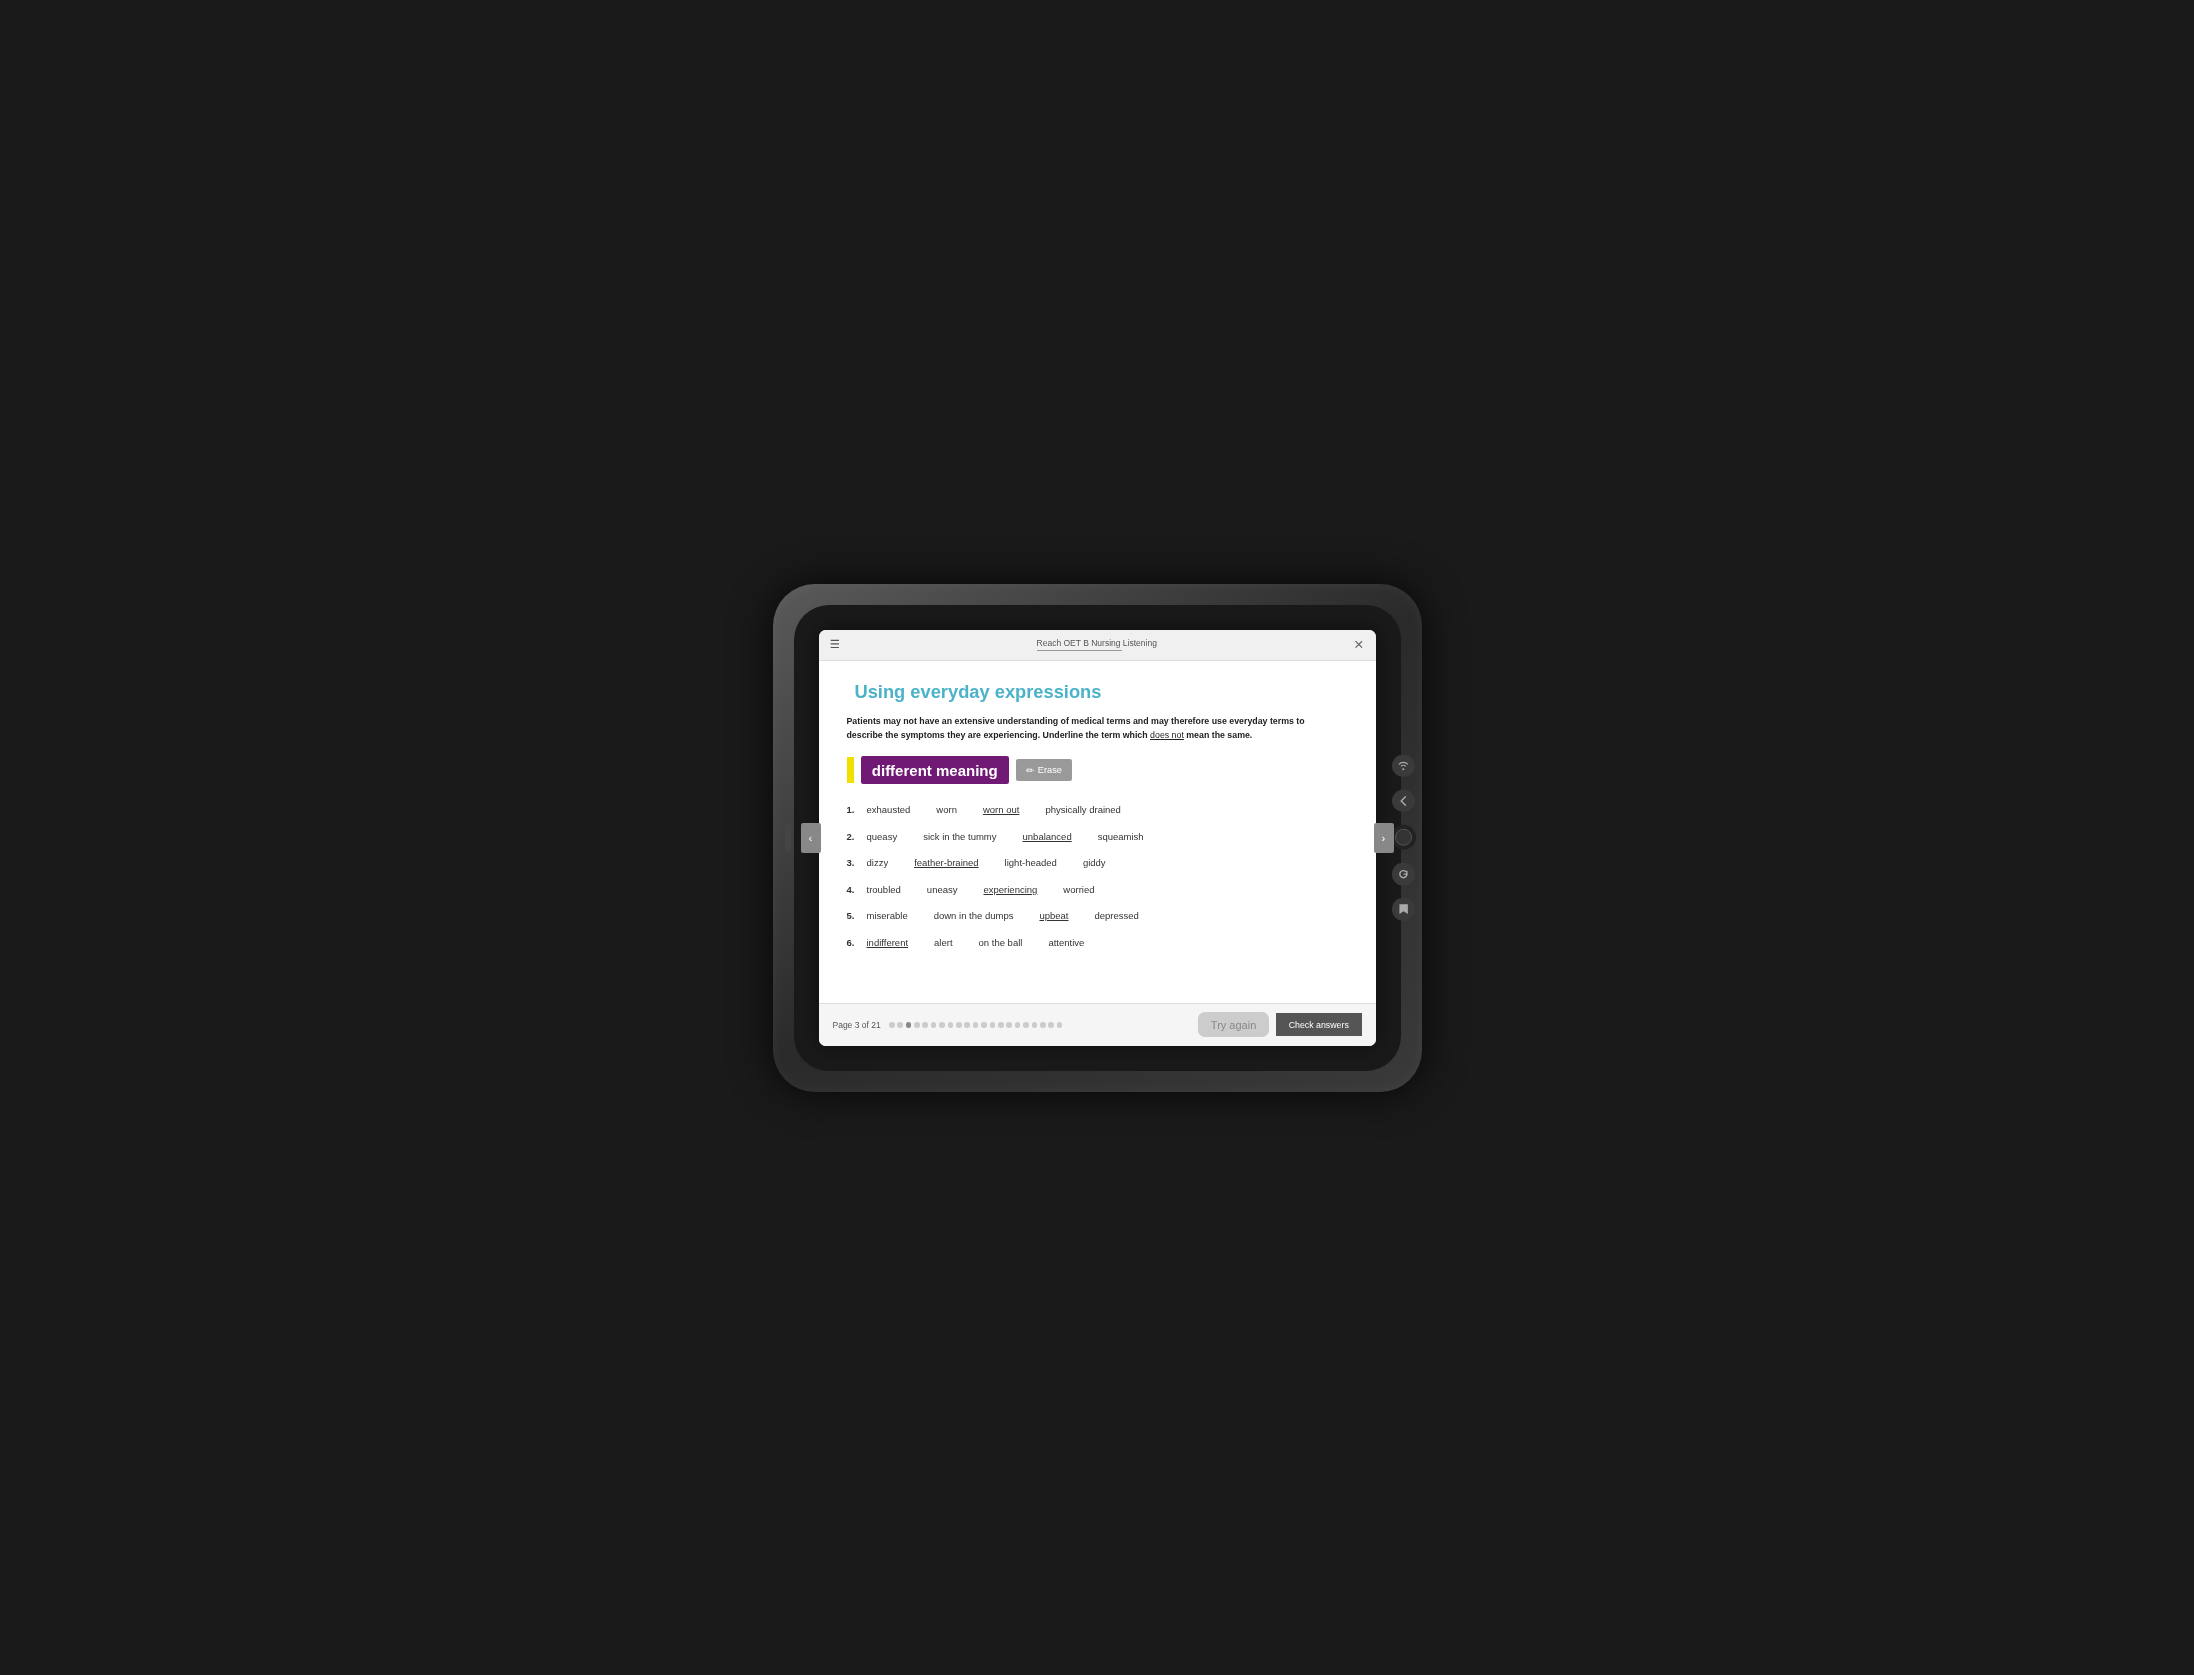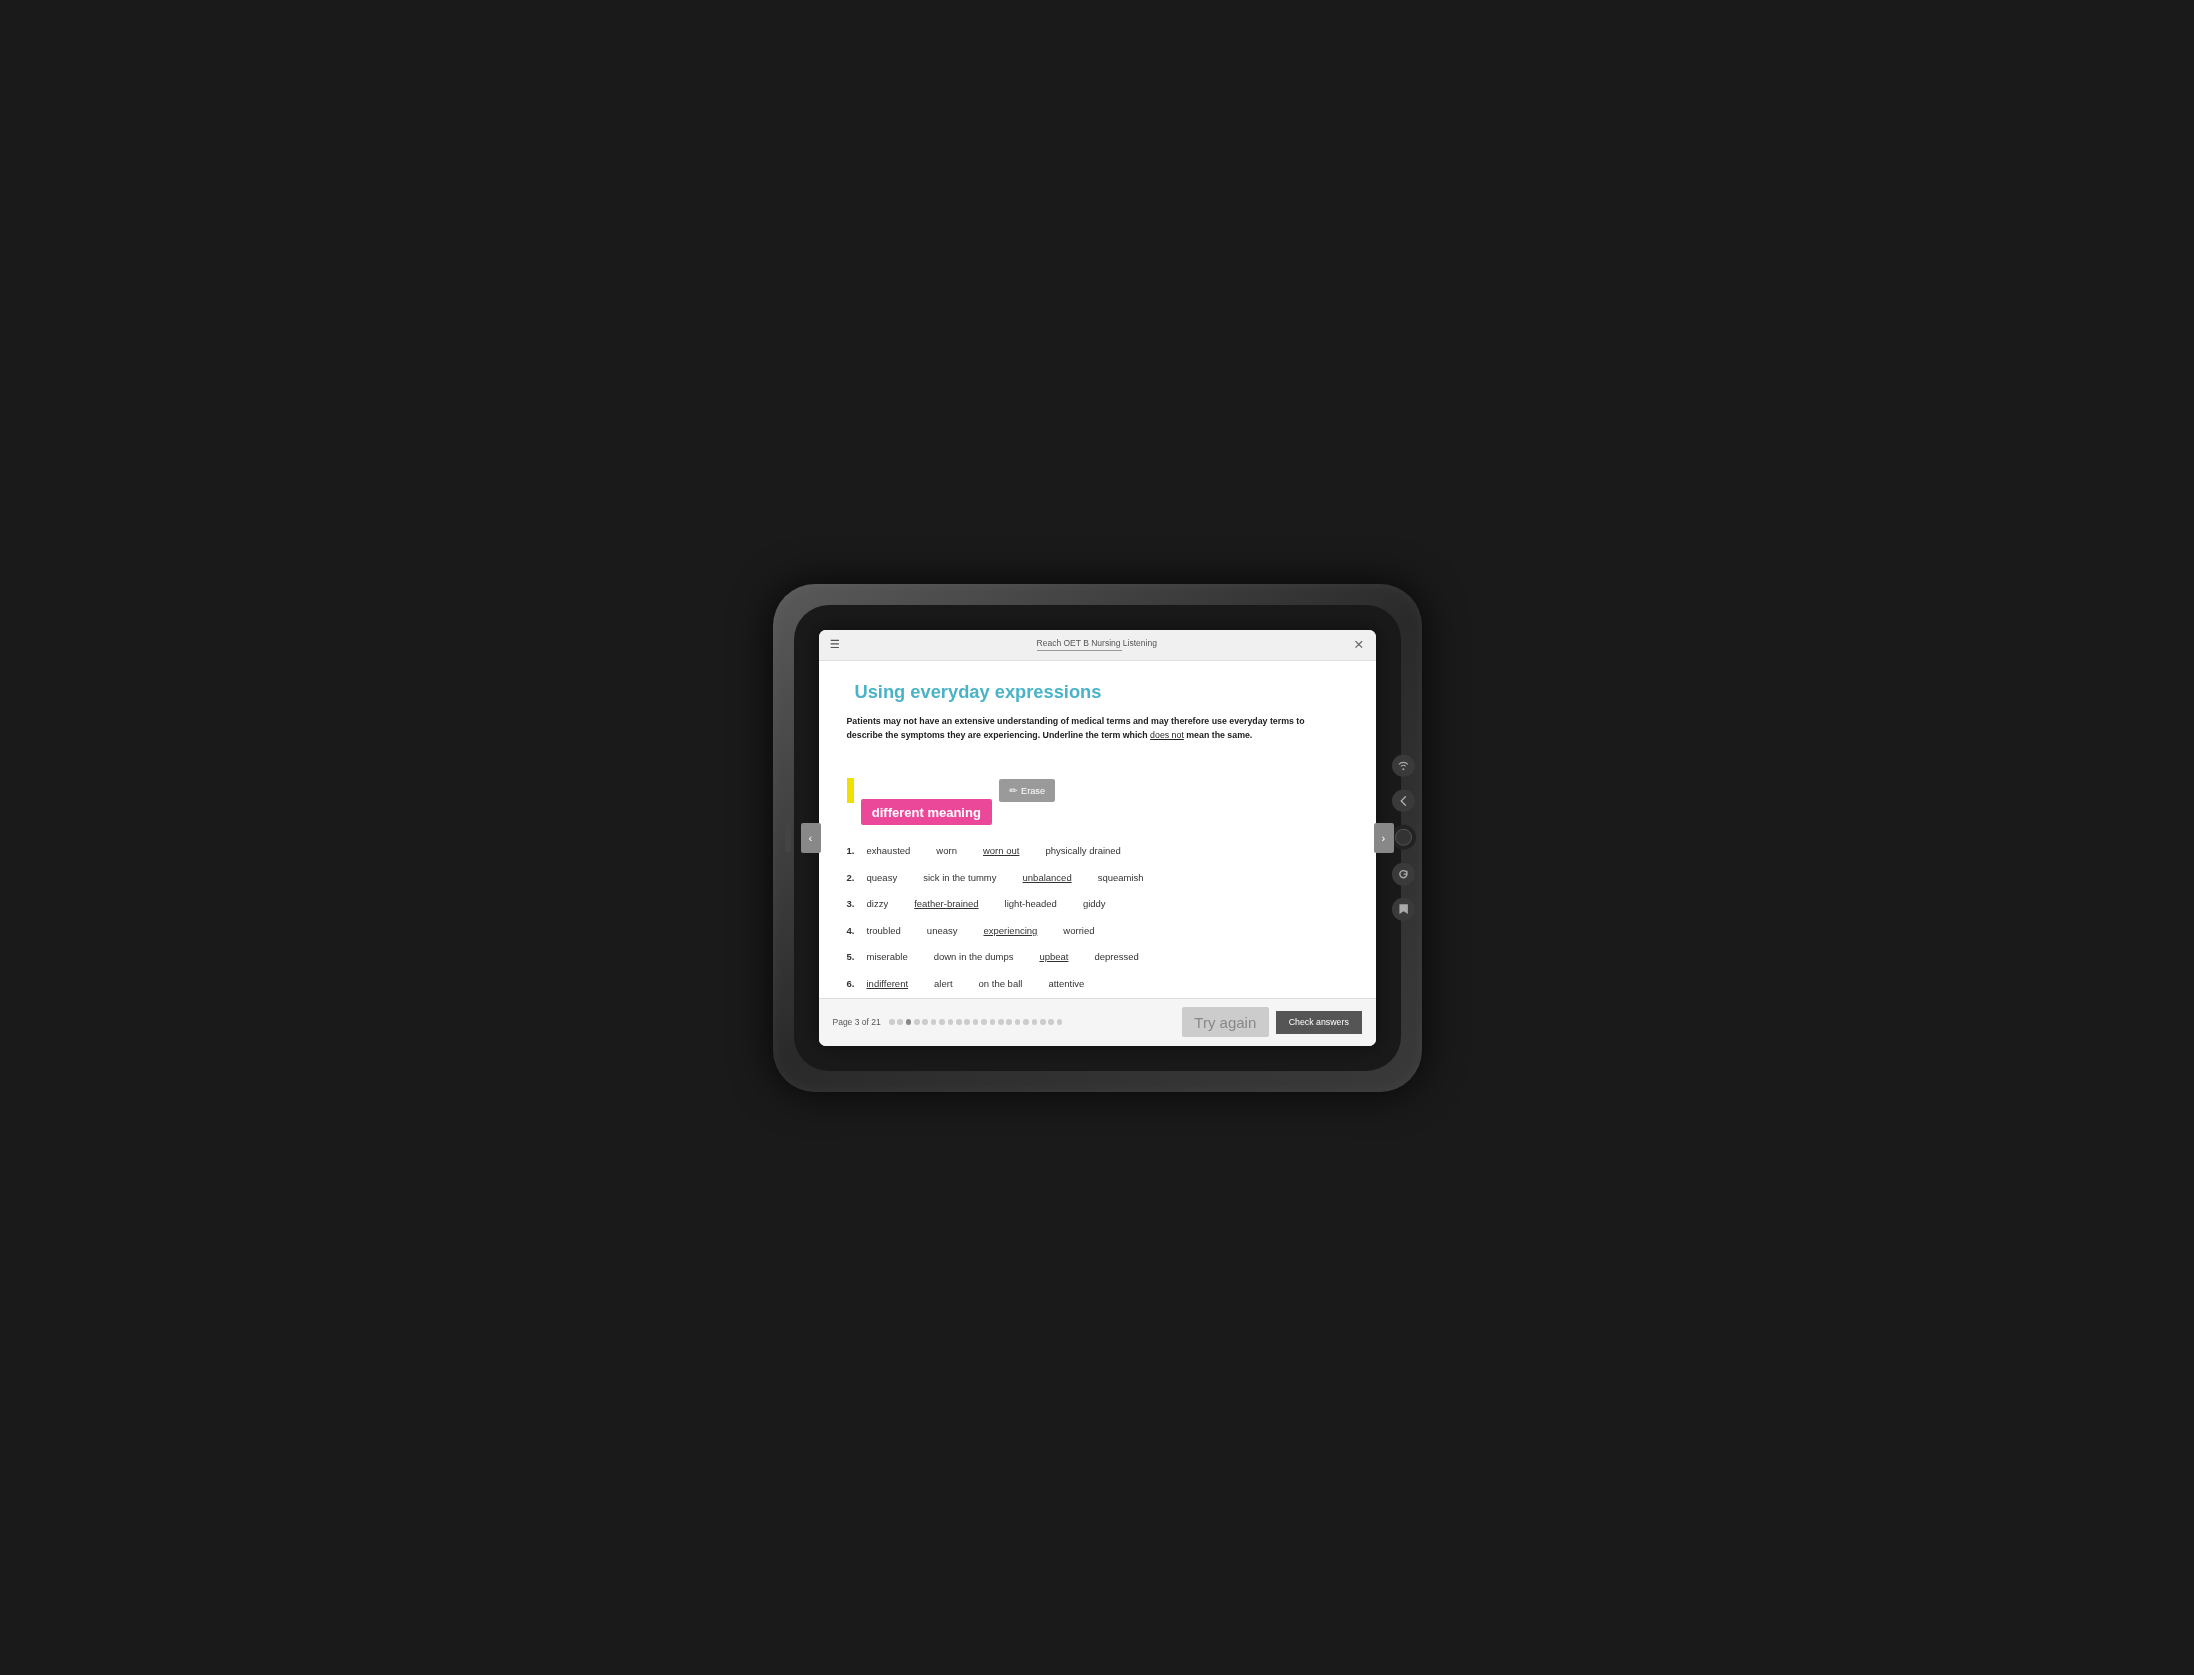--- a/index.html
+++ b/index.html
@@ -171,29 +171,28 @@
       margin-bottom: 20px;
     }
 
     .yellow-bar {
       width: 7px;
       height: 25.4px;
       background: #f0e000;
     }
 
     .btn-different-meaning {
-      background: #ec4899;
+      background: #701a75;
       color: #fff;
       border: none;
       padding: 5.6px 11.3px;
-      font-size: 13px;
+      font-size: 15px;
       font-weight: bold;
       cursor: pointer;
       border-radius: 2.1px;
-      margin-top: 43px;
     }
 
     .btn-erase {
       background: #9a9a9a;
       color: #fff;
       border: none;
       padding: 5.6px 10px;
       font-size: 9.2px;
       cursor: pointer;
       border-radius: 2.1px;
@@ -284,23 +283,23 @@
       display: flex;
       gap: 7px;
       align-items: center;
     }
 
     .btn-try-again {
       background: #ccc;
       color: #888;
       border: none;
       padding: 6.3px 12.7px;
-      font-size: 15px;
-      cursor: pointer;
-      border-radius: 2px;
+      font-size: 11px;
+      cursor: pointer;
+      border-radius: 7px;
     }
 
     .btn-check-answers {
       background: #555;
       color: #fff;
       border: none;
       padding: 6.3px 12.7px;
       font-size: 8.8px;
       cursor: pointer;
       border-radius: 0;

